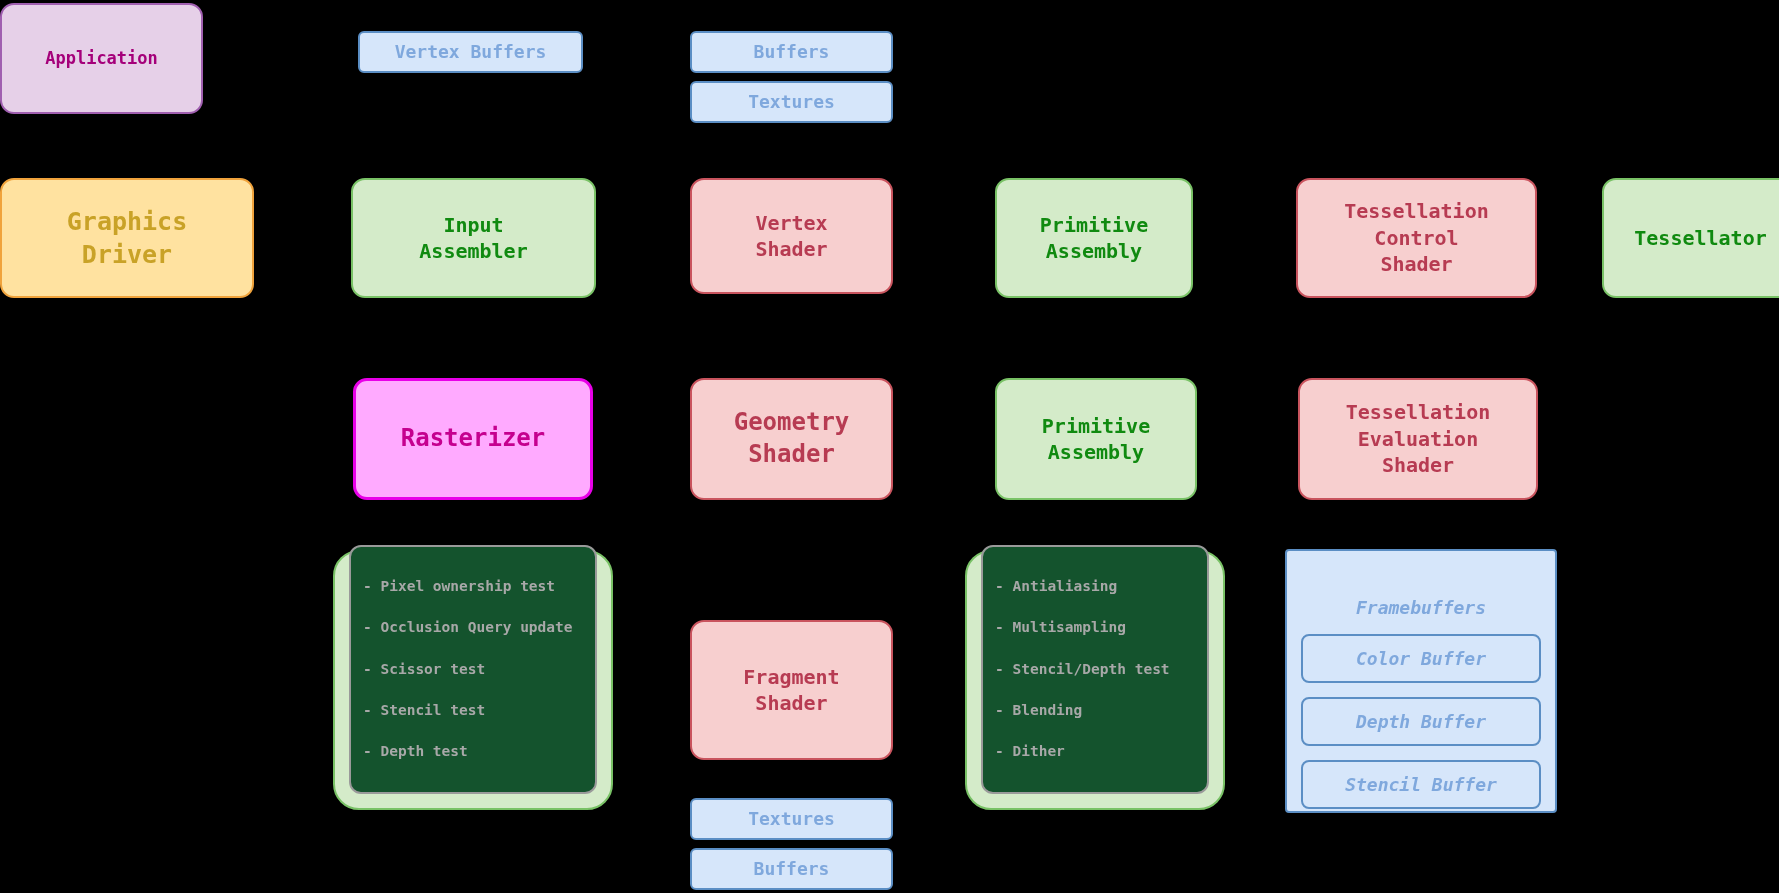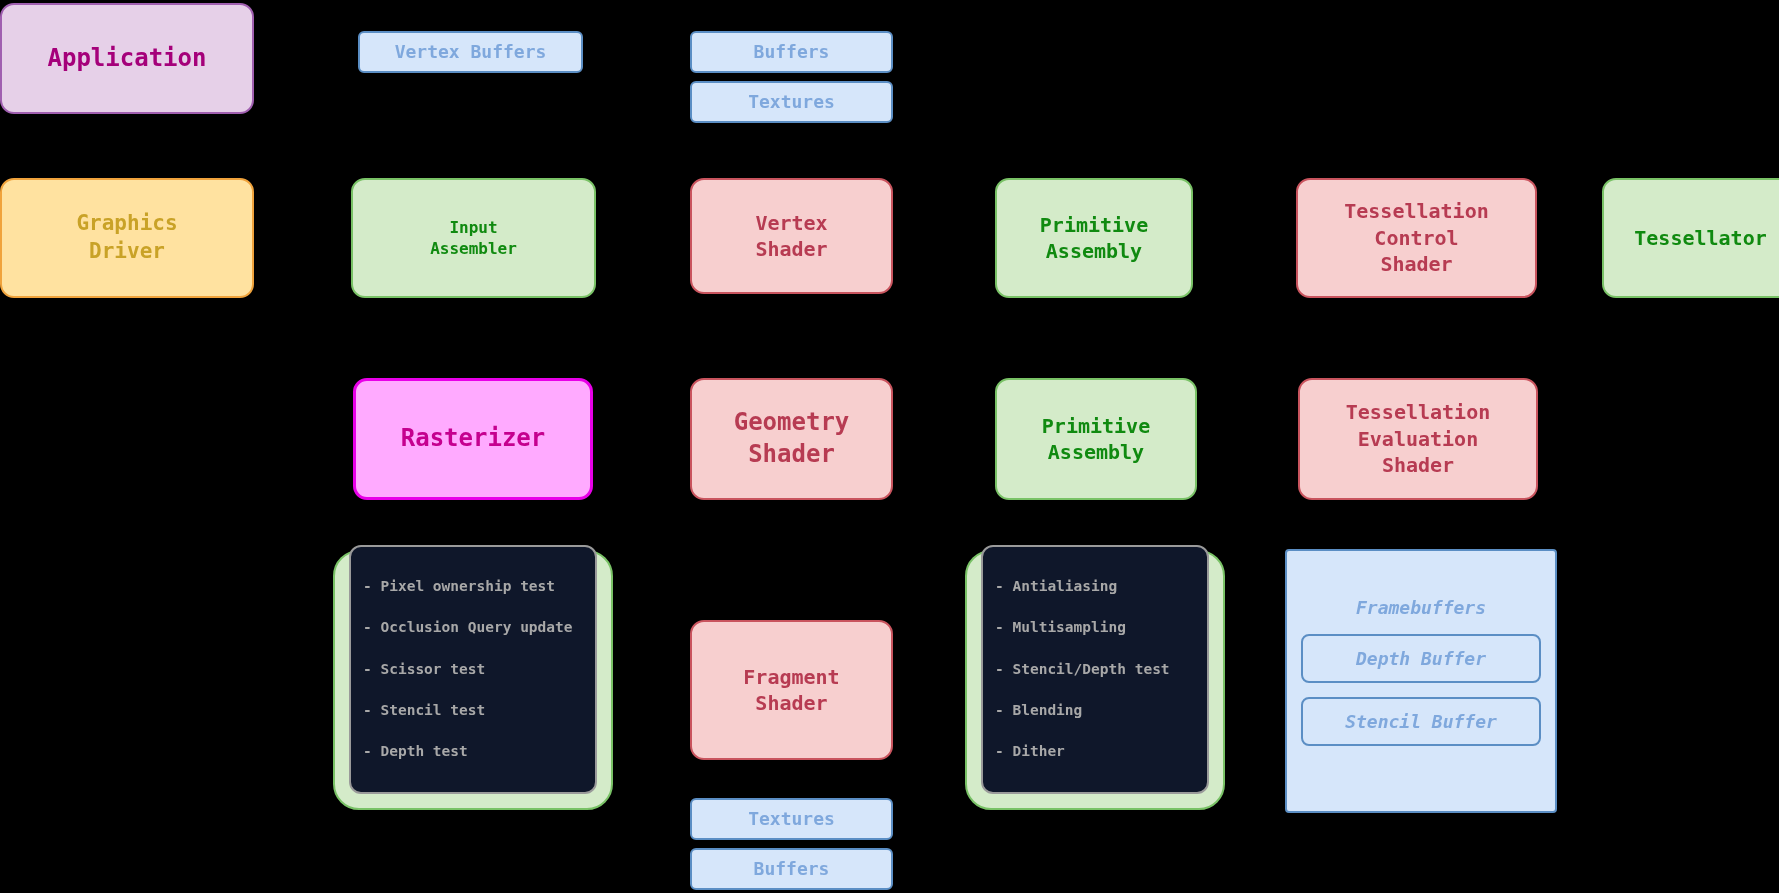--- a/index.html
+++ b/index.html
@@ -83,21 +83,21 @@
     text-align: center;
     font-size: 19px;
     font-weight: bold;
     color: #108a10;
   }
   .oplist {
     position: absolute;
     left: 14px;
     right: 14px;
     bottom: 14px;
-    background: #0f172a;
+    background: #14532d;
     border: 2px solid #9a9a9a;
     border-radius: 12px;
     padding: 9px 12px 10px 12px;
     box-sizing: border-box;
     text-align: left;
     color: #a8a8a8;
     font-weight: bold;
     font-size: 14.5px;
     line-height: 1.42;
   }
@@ -133,43 +133,43 @@
     flex-direction: column;
     align-items: center;
     font-style: italic;
   }
 </style>
 </head>
 <body>
 
 <div id="stage">
 
-  <div class="node v-app r-md" style="left:0px; top:3px; width:254px; height:111px; font-size:24px;">
+  <div class="node v-app r-md" style="left:0px; top:3px; width:203px; height:111px; font-size:17px;">
     <span>Application</span>
   </div>
 
   <div class="node v-blue r-sm" style="left:358px; top:31px; width:225px; height:42px; font-size:18px;text-align:right;">
     <span>Vertex Buffers</span>
   </div>
 
 
   <div class="node v-blue r-sm" style="left:690px; top:31px; width:203px; height:42px; font-size:18px;">
     <span>Buffers</span>
   </div>
 
   <div class="node v-blue r-sm" style="left:690px; top:81px; width:203px; height:42px; font-size:18px;">
     <span>Textures</span>
   </div>
 
-  <div class="node v-driver r-md" style="left:0px; top:178px; width:254px; height:120px; font-size:21px;">
+  <div class="node v-driver r-md" style="left:0px; top:178px; width:254px; height:120px; font-size:25px;">
     <span>Graphics
 Driver</span>
   </div>
 
-  <div class="node v-green r-md" style="left:351px; top:178px; width:245px; height:120px; font-size:16px;">
+  <div class="node v-green r-md" style="left:351px; top:178px; width:245px; height:120px; font-size:20px;">
     <span>Input
 Assembler</span>
   </div>
 
   <div class="node v-red r-md" style="left:690px; top:178px; width:203px; height:116px; font-size:20px;">
     <span>Vertex
 Shader</span>
   </div>
 
   <div class="node v-green r-md" style="left:995px; top:178px; width:198px; height:120px; font-size:20px;">
@@ -231,20 +231,21 @@
       <div>- Antialiasing</div>
       <div>- Multisampling</div>
       <div>- Stencil/Depth test</div>
       <div>- Blending</div>
       <div>- Dither</div>
     </div>
   </div>
 
   <div class="fb-wrap" style="left:1285px; top:549px; width:272px; height:264px;">
     <div class="fb-title">Framebuffers</div>
+    <div class="fb-item">Color Buffer</div>
     <div class="fb-item">Depth Buffer</div>
     <div class="fb-item">Stencil Buffer</div>
   </div>
 
   <div class="node v-blue r-sm" style="left:690px; top:798px; width:203px; height:42px; font-size:18px;">
     <span>Textures</span>
   </div>
 
   <div class="node v-blue r-sm" style="left:690px; top:848px; width:203px; height:42px; font-size:18px;">
     <span>Buffers</span>

